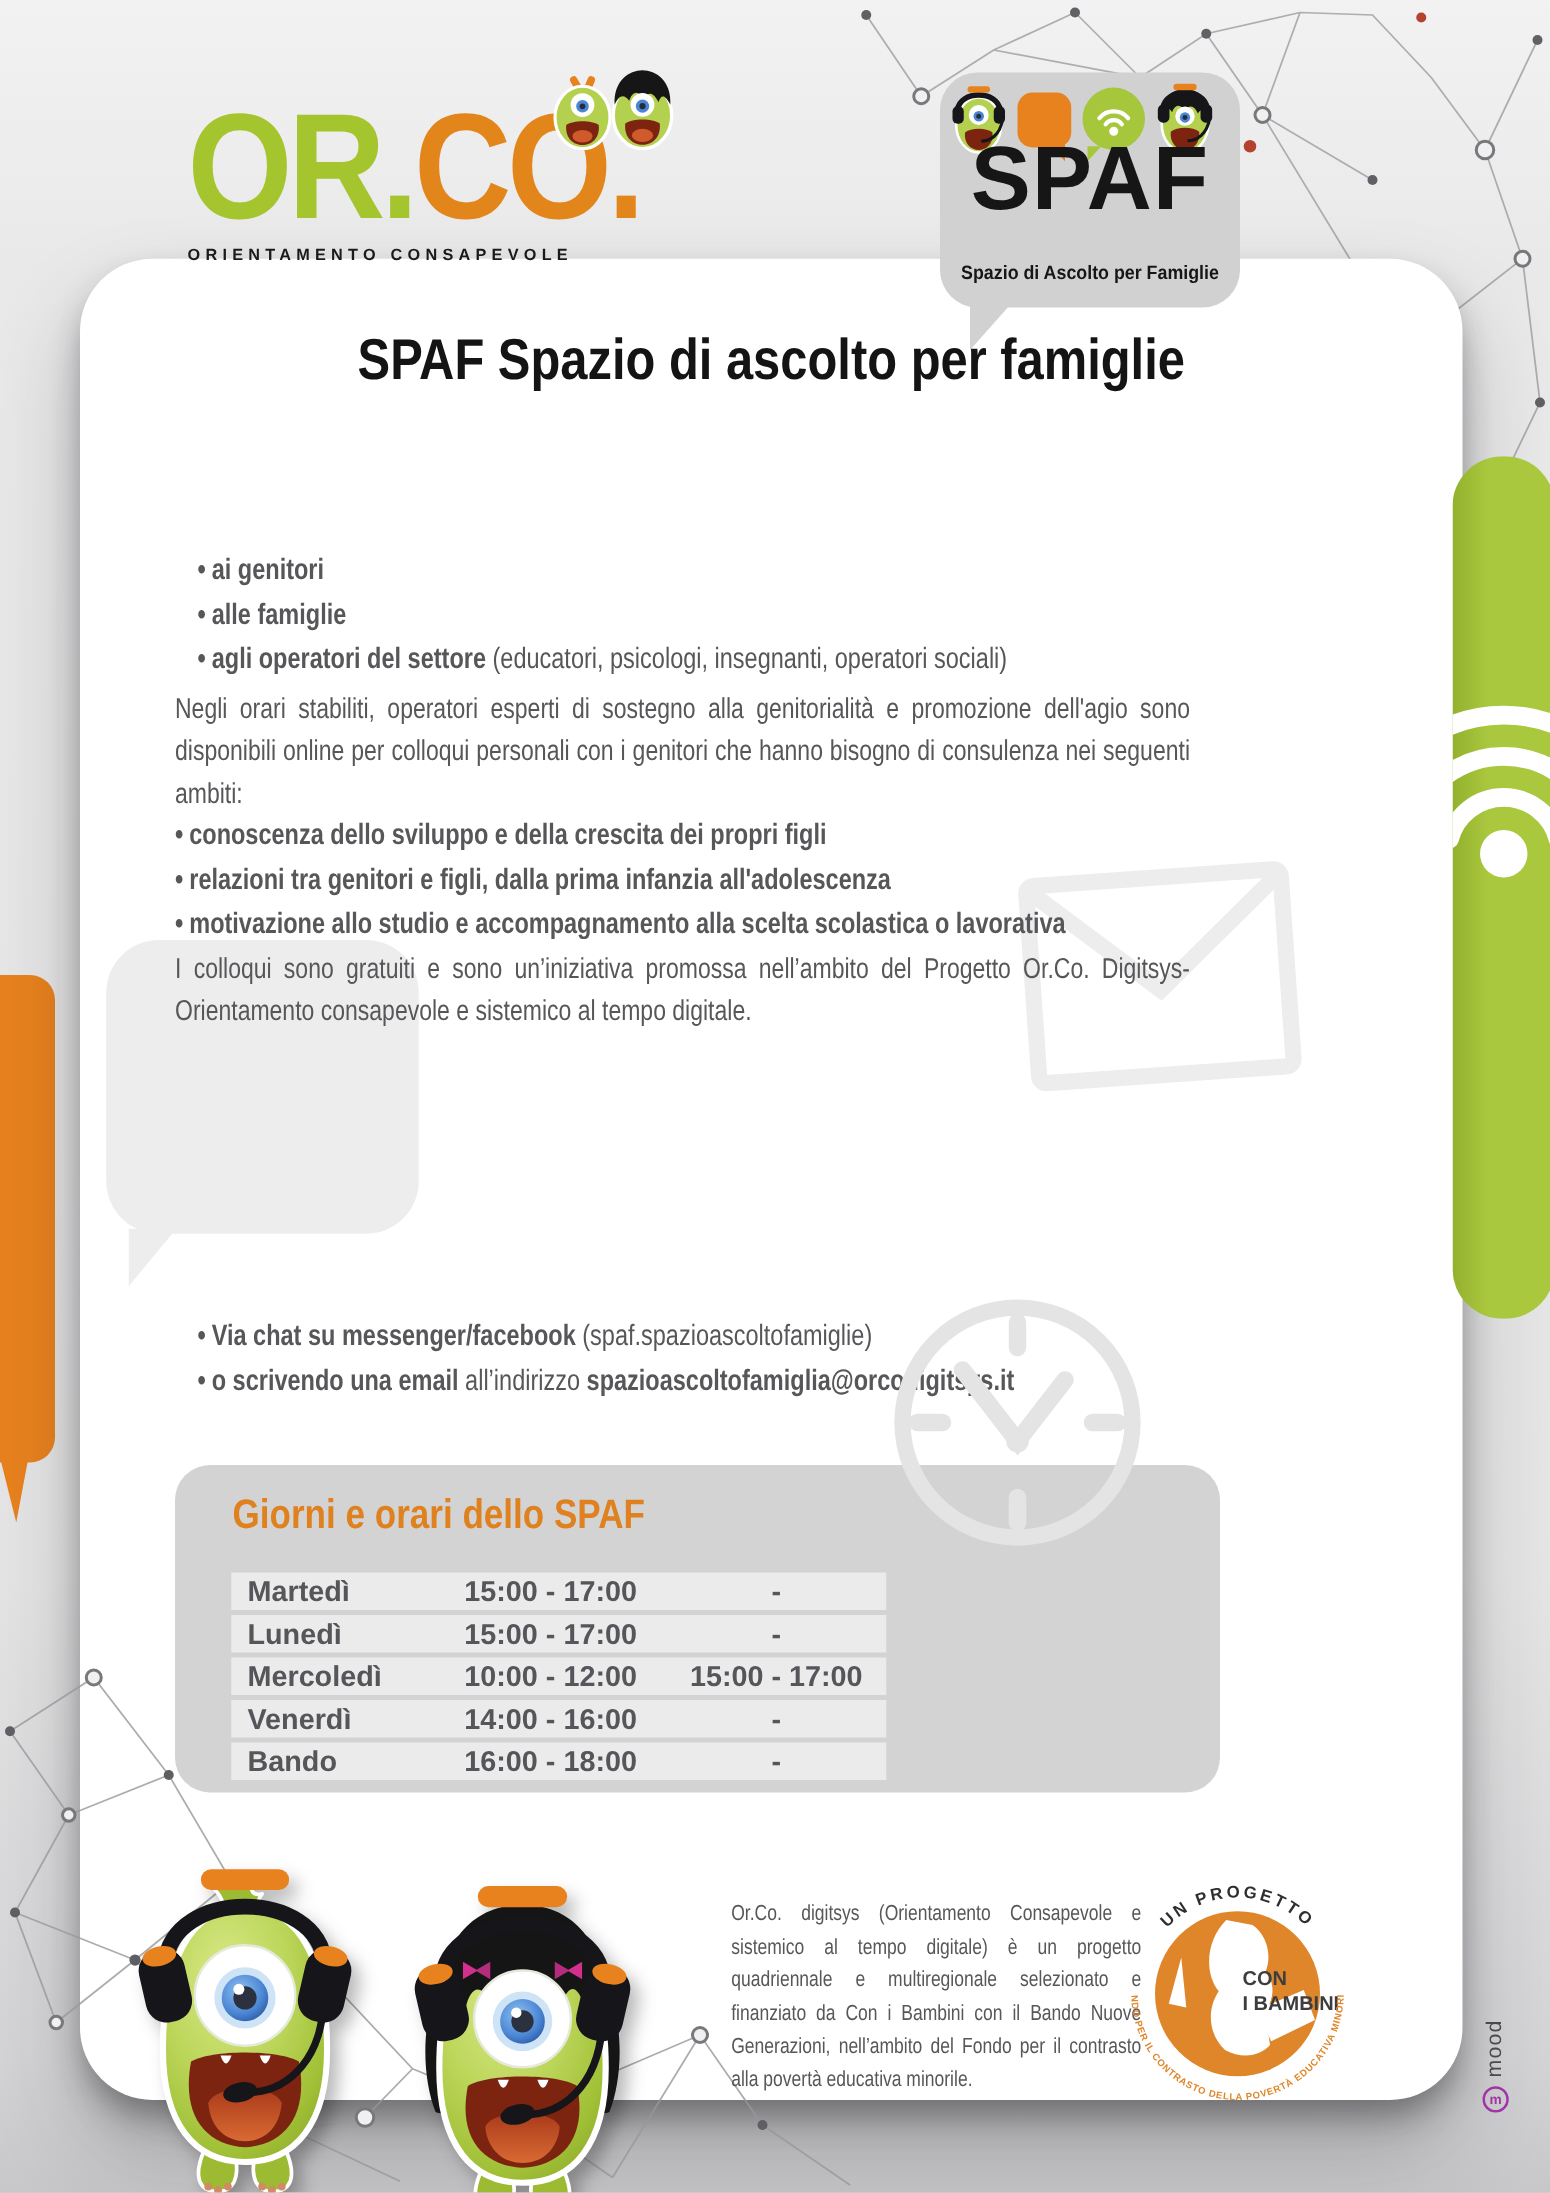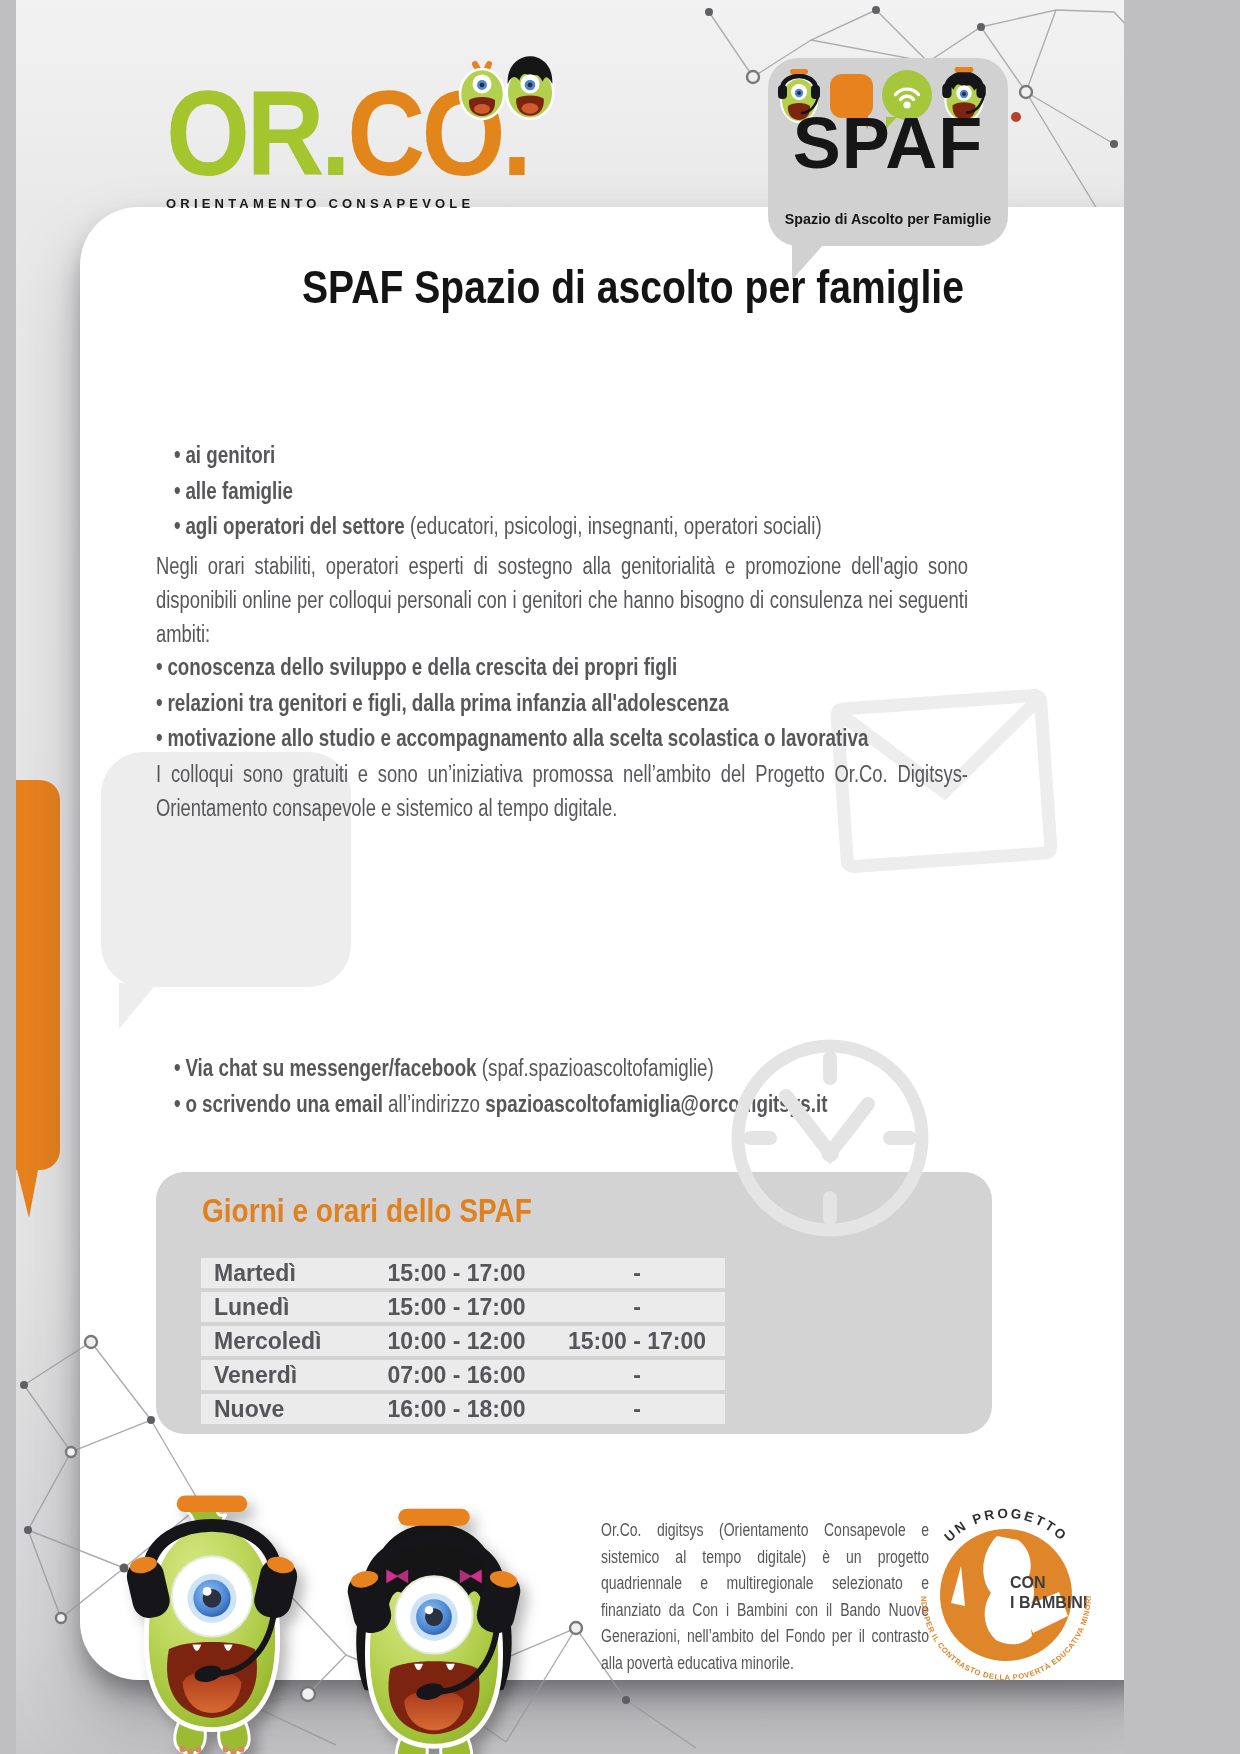--- a/index.html
+++ b/index.html
@@ -1,20 +1,19 @@
 <!DOCTYPE html>
 <html><head>
 <meta charset="utf-8">
 <style>
   html,body{margin:0;padding:0;background:#bfbfc1;}
   .poster{
-    position:relative;width:1108px;height:1754px;overflow:hidden;
+    position:relative;width:1240px;height:1754px;overflow:hidden;
     font-family:"Liberation Sans","DejaVu Sans",sans-serif;
     background:linear-gradient(180deg,#f2f2f3 0%,#e9e9ea 12%,#e5e5e6 72%,#d4d4d6 94%,#c7c7c9 100%);
-    margin-left:16px;
   }
   svg{display:block;}
   .abs{position:absolute;}
   
   .card{position:absolute;left:64px;top:207px;width:1106px;height:1473px;background:#ffffff;
     border-radius:58px;box-shadow:0 16px 26px -4px rgba(35,35,40,.45),0 40px 70px rgba(35,35,40,.25);z-index:2;}
   
   .orco{position:absolute;left:150px;top:78px;z-index:4;width:400px;}
   .orco-word{font-weight:bold;font-size:120px;line-height:110px;letter-spacing:-4px;
     transform:scaleX(.9);transform-origin:0 50%;white-space:nowrap;}
@@ -262,25 +261,25 @@
         <span class="s1">15:00 - 17:00</span>
         <span class="s2">-</span>
       </div>
     <div class="srow">
         <span class="day">Mercoledì</span>
         <span class="s1">10:00 - 12:00</span>
         <span class="s2">15:00 - 17:00</span>
       </div>
     <div class="srow">
         <span class="day">Venerdì</span>
-        <span class="s1">07:00 - 16:00</span>
+        <span class="s1">14:00 - 16:00</span>
         <span class="s2">-</span>
       </div>
     <div class="srow">
-        <span class="day">Nuove</span>
+        <span class="day">Bando</span>
         <span class="s1">16:00 - 18:00</span>
         <span class="s2">-</span>
       </div>
   </div>
 
   <svg class="abs z5" style="left:0;top:0;width:1240px;height:1754px" viewBox="0 0 1240 1754">
     <g stroke="#97979b" stroke-width="1.4" opacity=".8" fill="none">
       <path d="M8,1385 L75,1342 L135,1420 M8,1385 L55,1452 L135,1420 L185,1505 L108,1568 L45,1618 L12,1530 L55,1452 M12,1530 L108,1568 M185,1505 L255,1575 L175,1638 L108,1568 M175,1638 L235,1705 L320,1745 M255,1575 L330,1655 L292,1694 L235,1705 M330,1655 L415,1690 L490,1742 M415,1690 L560,1628 L610,1700 L680,1748 M560,1628 L490,1742"></path>
     </g>
     <g fill="#5f5f63">

